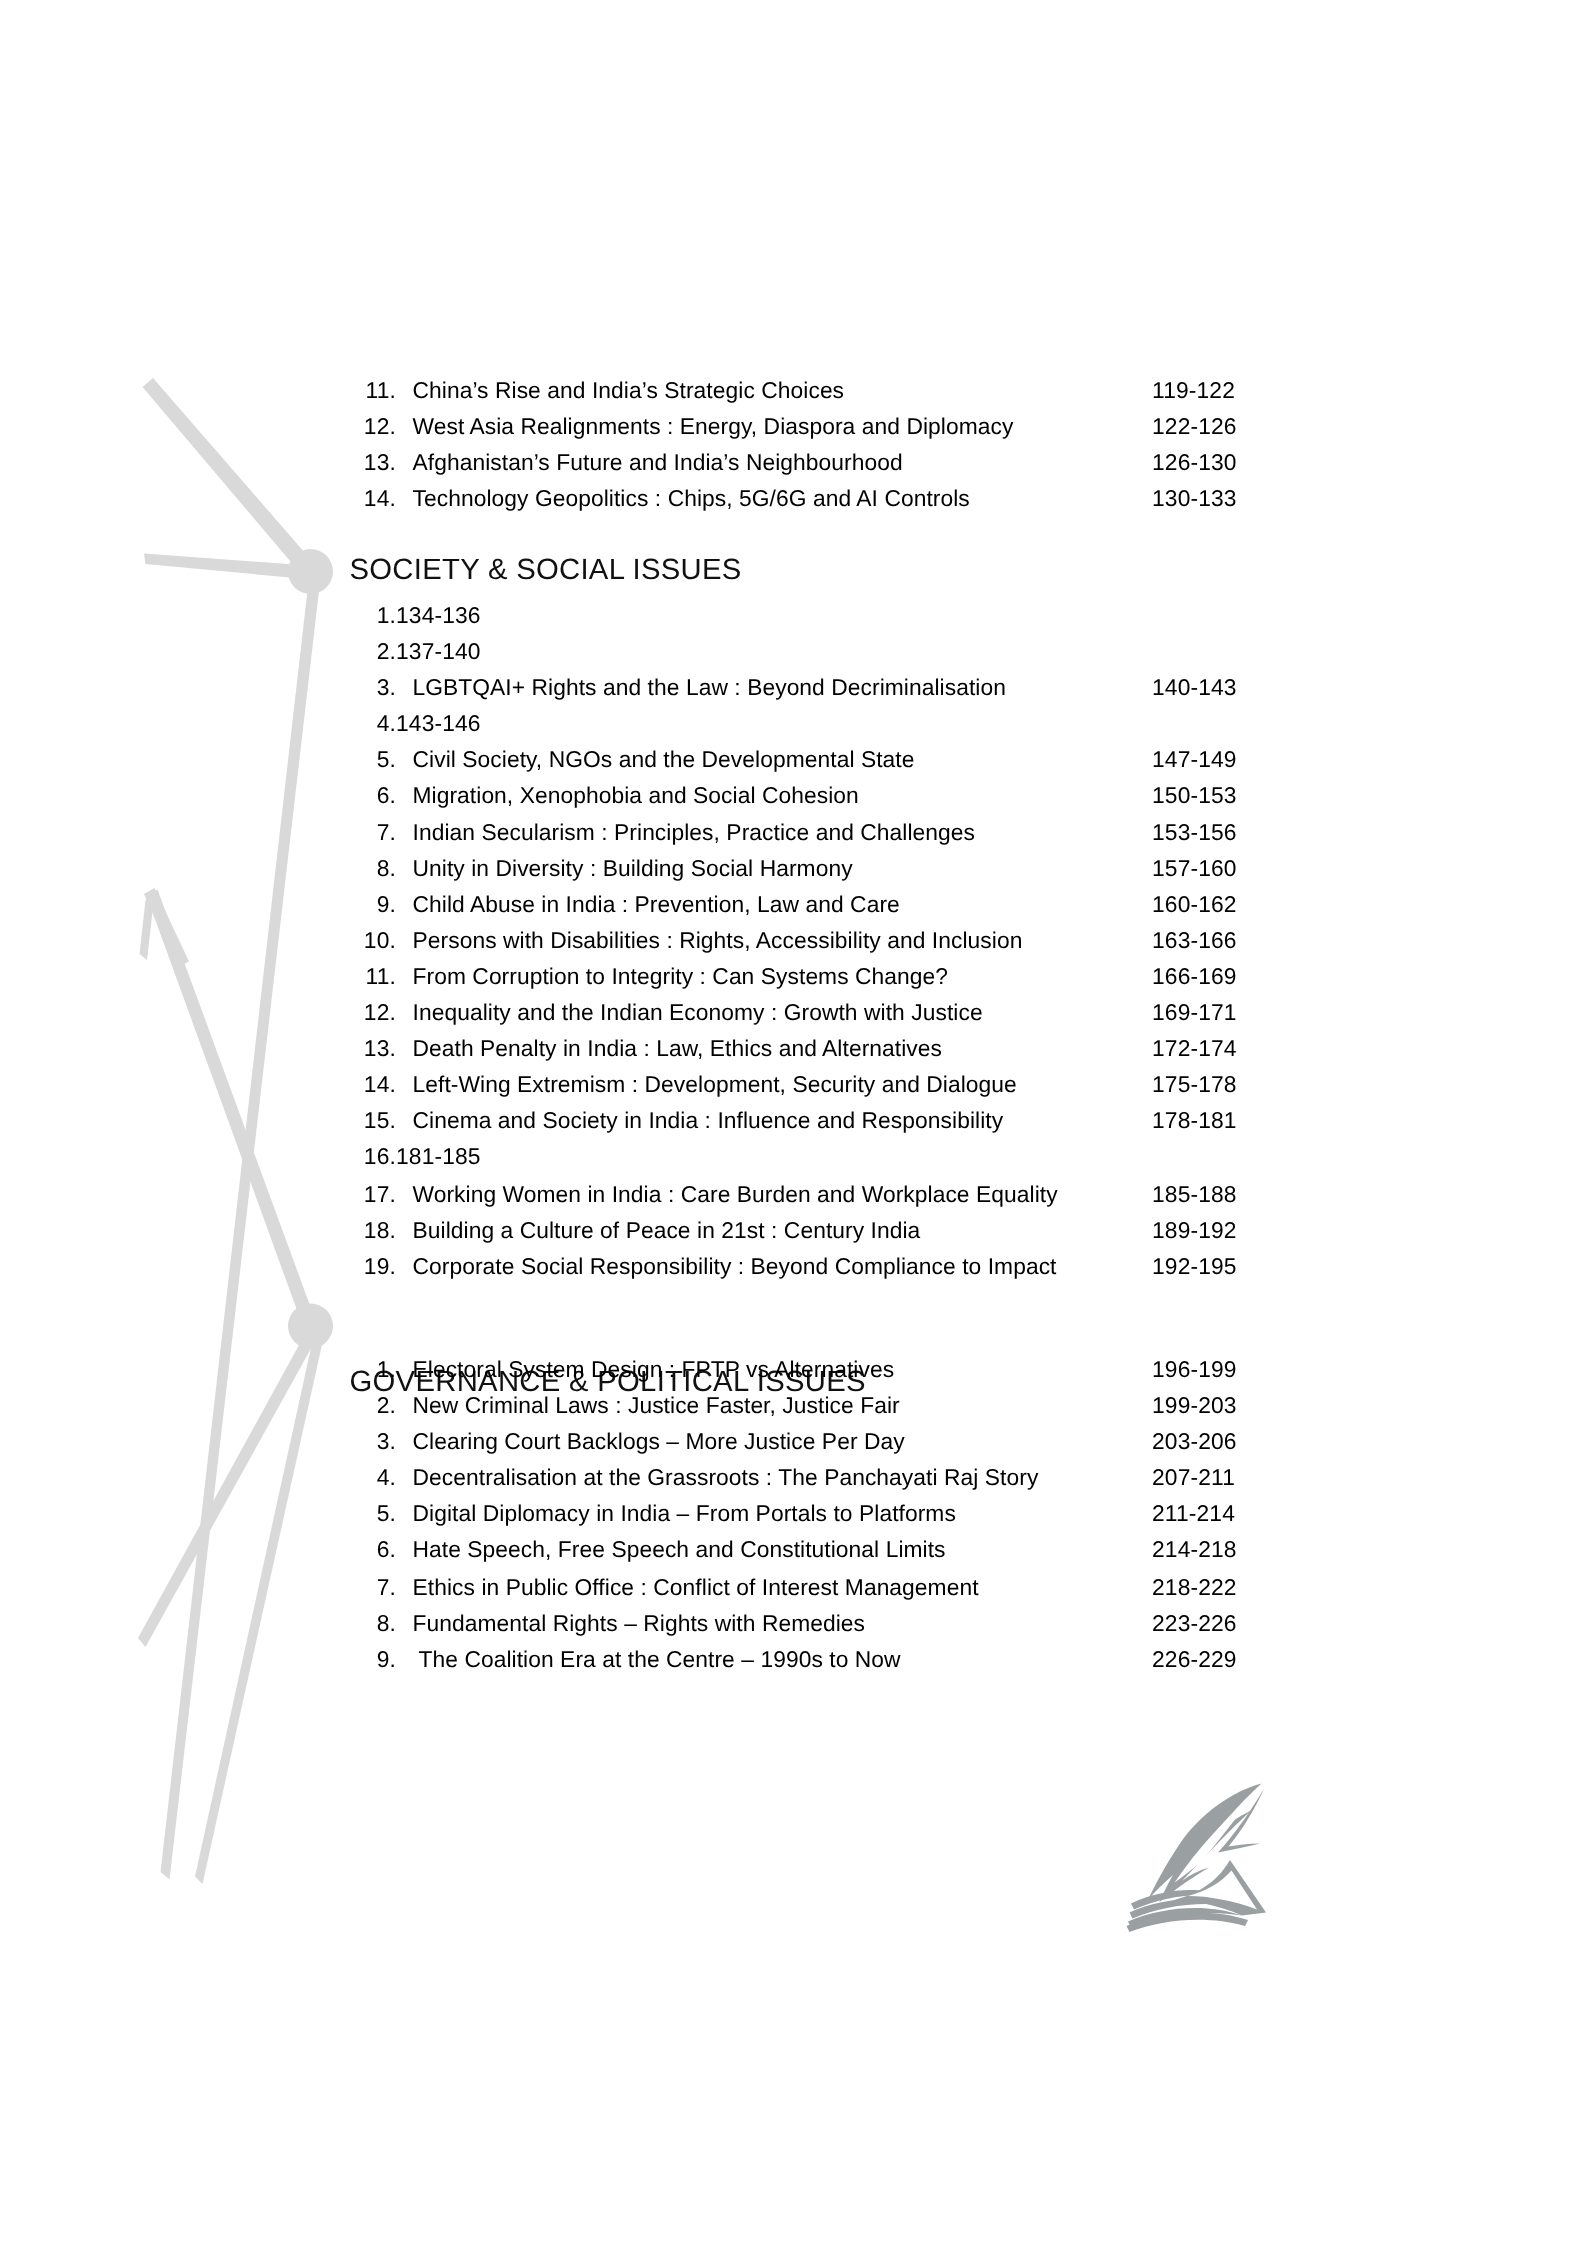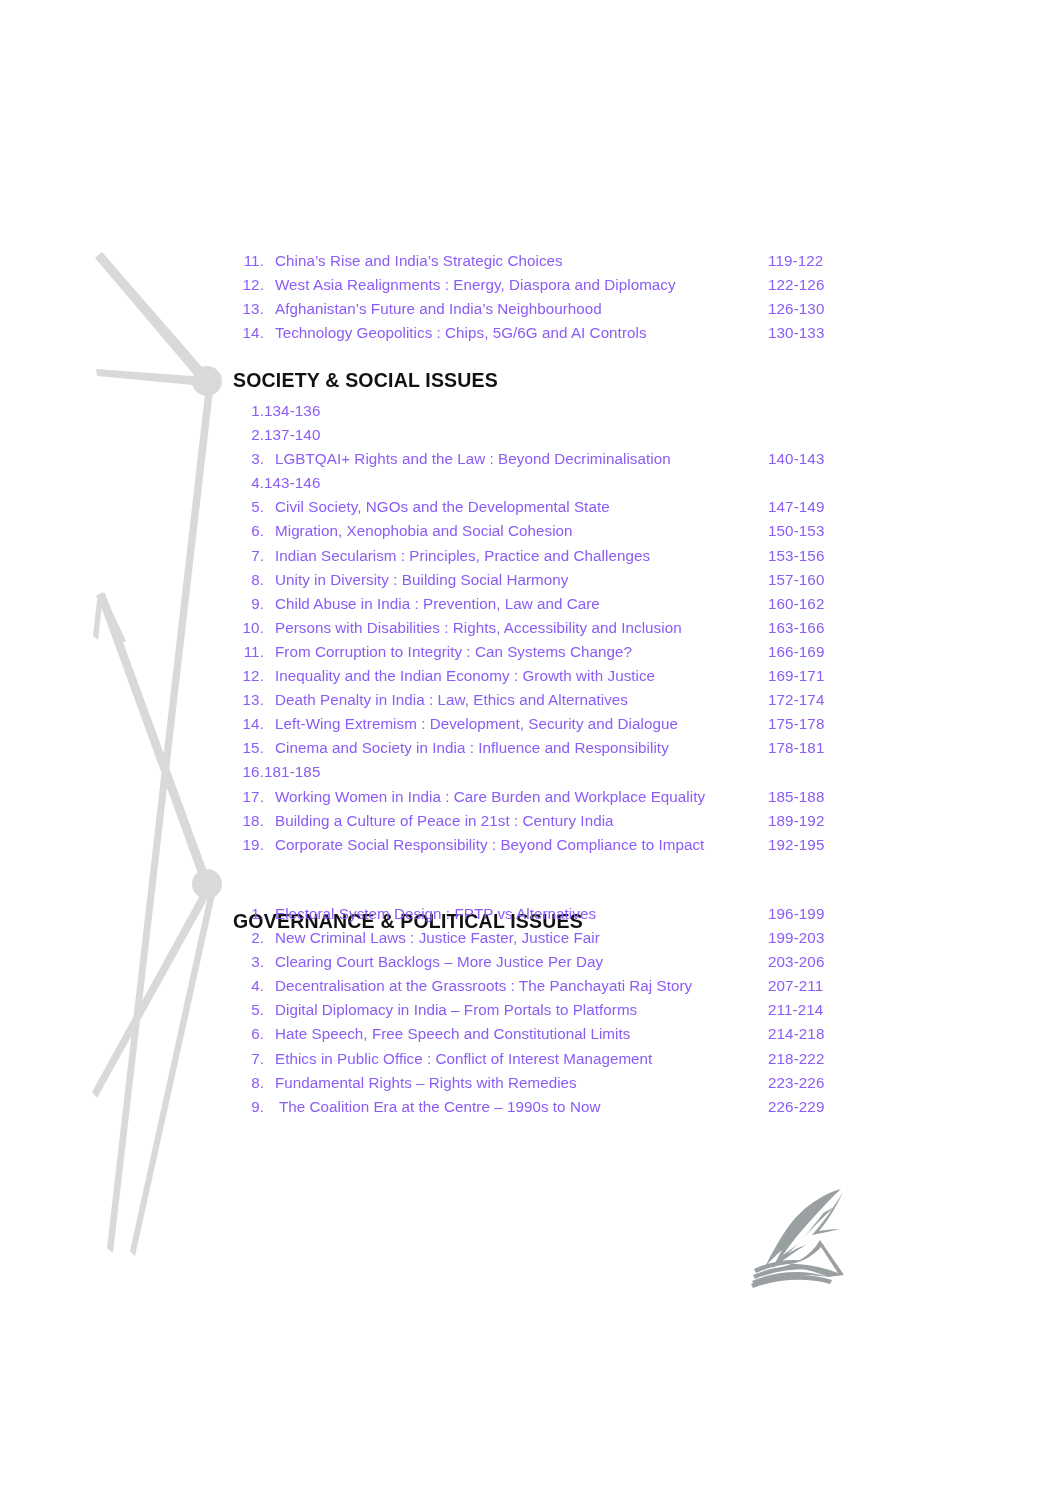--- a/index.html
+++ b/index.html
@@ -34,39 +34,39 @@
     top: 0;
     width: 1060px;
   }
 
   .toc-section {
     position: relative;
   }
 
   .section-heading {
     font-size: 19.5px;
-    font-weight: bold;
+    font-weight: normal;
     letter-spacing: 0.2px;
     color: #111111;
     margin: 0;
     padding: 0;
   }
 
   .entry-list {
     list-style: none;
     margin: 0;
     padding: 0;
   }
 
   .entry {
     display: flex;
     align-items: center;
     font-size: 15.2px;
     line-height: 24.1px;
-    color: #8b5cf6;
+    color: #000000;
     white-space: nowrap;
   }
 
   .entry-num {
     width: 36px;
     text-align: right;
     flex: 0 0 36px;
     letter-spacing: 0.1px;
   }
 

